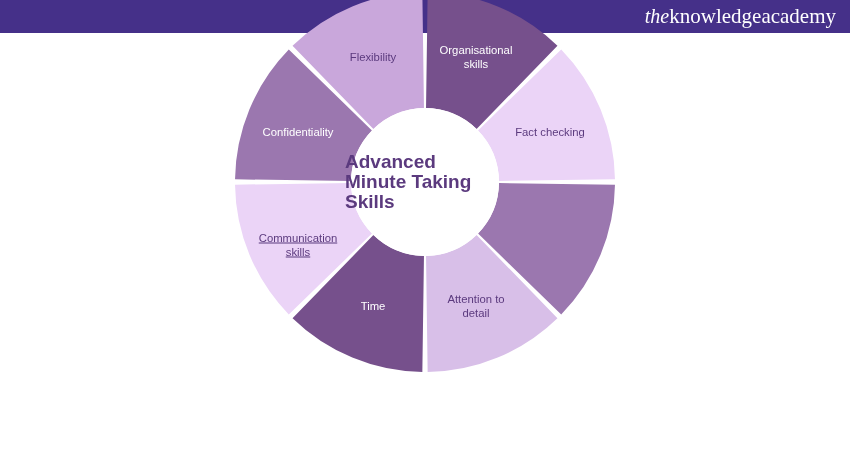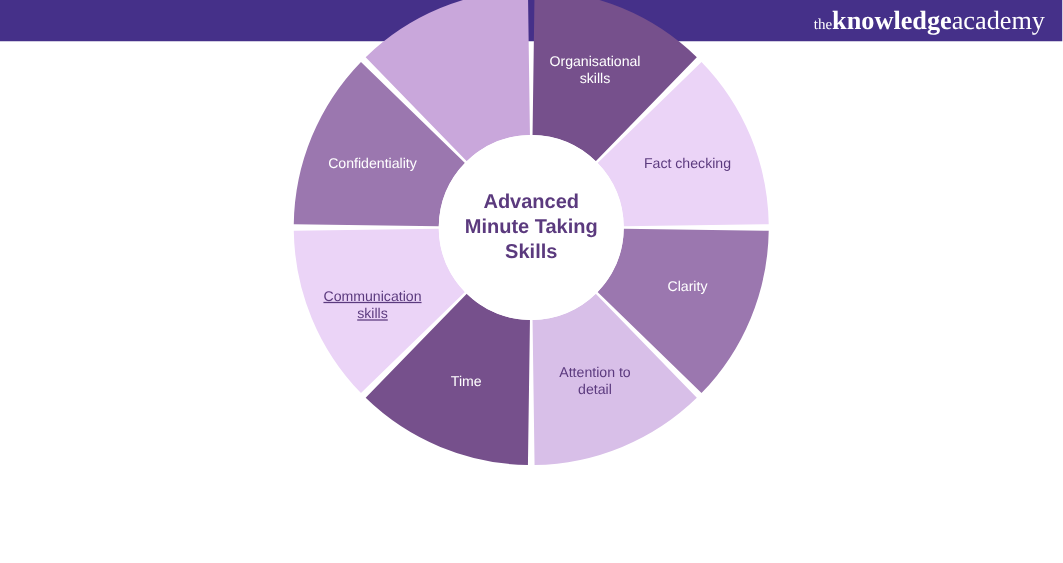--- a/index.html
+++ b/index.html
@@ -30,23 +30,24 @@
   }
   .logo {
     font-family: "Liberation Serif", serif;
     color: #ffffff;
     font-size: 21px;
     line-height: 1;
     white-space: nowrap;
     letter-spacing: 0px;
   }
   .logo .logo-the {
-    font-size: 12px;
+    font-style: italic;
+    font-size: 20px;
   }
-  .logo .logo-knowledge { font-weight: 700; }
+  .logo .logo-knowledge { font-weight: 400; }
   .logo .logo-academy { font-weight: 400; }
 
   
   .wheel-wrap {
     position: absolute;
     left: 0;
     top: 33px;
     width: 850px;
     height: 297px;
   }
@@ -63,23 +64,23 @@
   .seg-label {
     font-family: "Liberation Sans", sans-serif;
     font-size: 11.3px;
     line-height: 14.5px;
     text-align: center;
     pointer-events: none;
   }
   .center-title {
     font-family: "Liberation Sans", sans-serif;
     font-weight: 700;
-    font-size: 16px;
+    font-size: 19px;
     line-height: 20px;
-    text-align: center;
+    text-align: left;
     color: #5B3A7E;
   }
   .lbl {
     position: absolute;
     transform: translate(-50%, -50%);
     width: 108px;
   }
   .ctr {
     position: absolute;
     left: 50%;
@@ -116,37 +117,37 @@
         <circle cx="200" cy="200" r="74" fill="#ffffff"></circle>
       </svg>
 
       <div class="lbl seg-label" id="lbl0" style="left: 251px; top: 75px; color: rgb(255, 255, 255);">
           <div>Organisational</div>
           <div>skills</div>
         </div>
       <div class="lbl seg-label" id="lbl1" style="left: 325px; top: 150px; color: rgb(91, 58, 126);">
           <div>Fact checking</div>
         </div>
-      <div class="lbl seg-label" id="lbl2" style="left: 325px; top: 248px; color: rgb(255, 255, 255);">
-          <div>Clarity</div>
-        </div>
       <div class="lbl seg-label" id="lbl3" style="left: 251px; top: 324px; color: rgb(91, 58, 126);">
           <div>Attention to</div>
           <div>detail</div>
         </div>
       <div class="lbl seg-label" id="lbl4" style="left: 148px; top: 324px; color: rgb(255, 255, 255);">
           <div>Time</div>
         </div>
       <div class="lbl seg-label" id="lbl5" style="left: 73px; top: 263px; color: rgb(91, 58, 126); text-decoration: underline;">
           <div>Communication</div>
           <div>skills</div>
         </div>
       <div class="lbl seg-label" id="lbl6" style="left: 73px; top: 150px; color: rgb(255, 255, 255);">
           <div>Confidentiality</div>
         </div>
+      <div class="lbl seg-label" id="lbl7" style="left: 148px; top: 75px; color: rgb(91, 58, 126);">
+          <div>Flexibility</div>
+        </div>
 
       <div class="ctr center-title">
         <div>Advanced</div>
         <div>Minute Taking</div>
         <div>Skills</div>
       </div>
 
     </div>
   </div>
 

